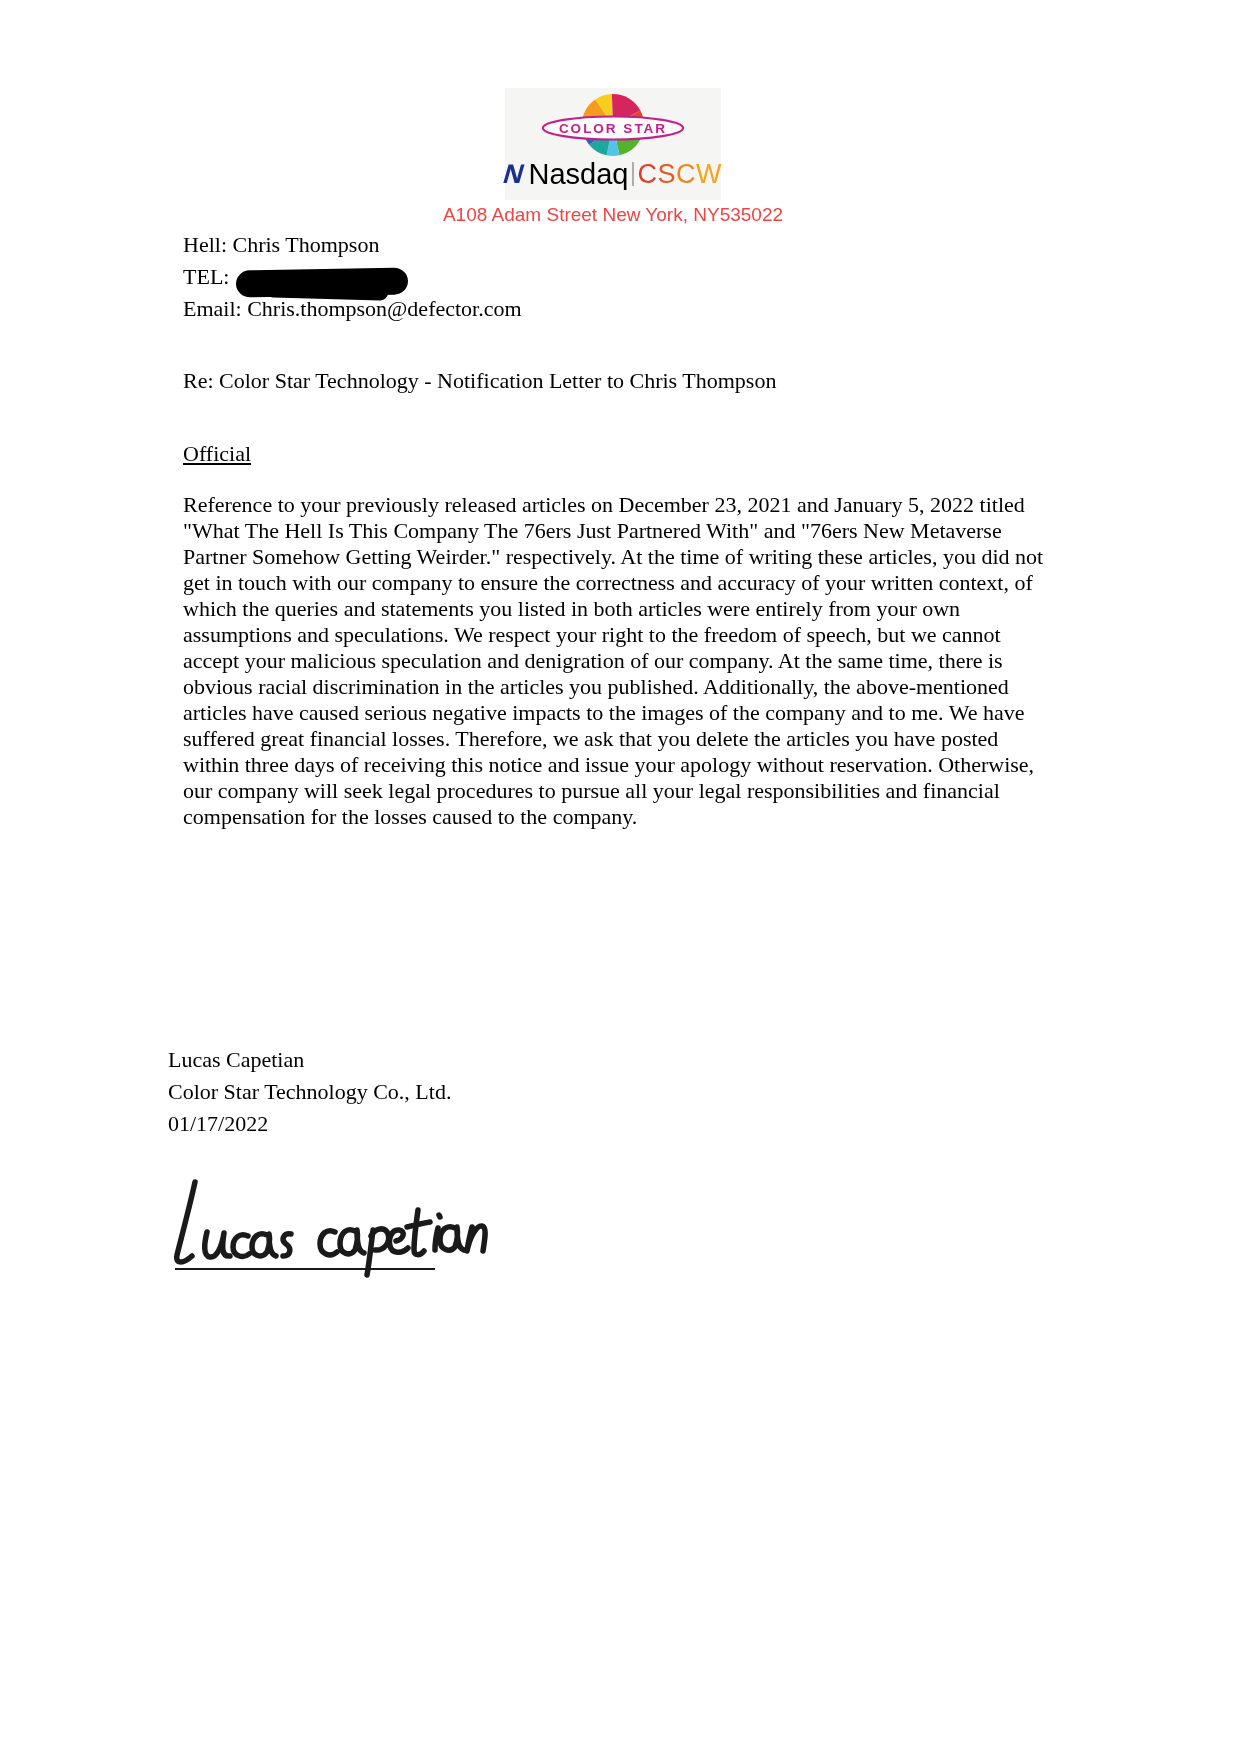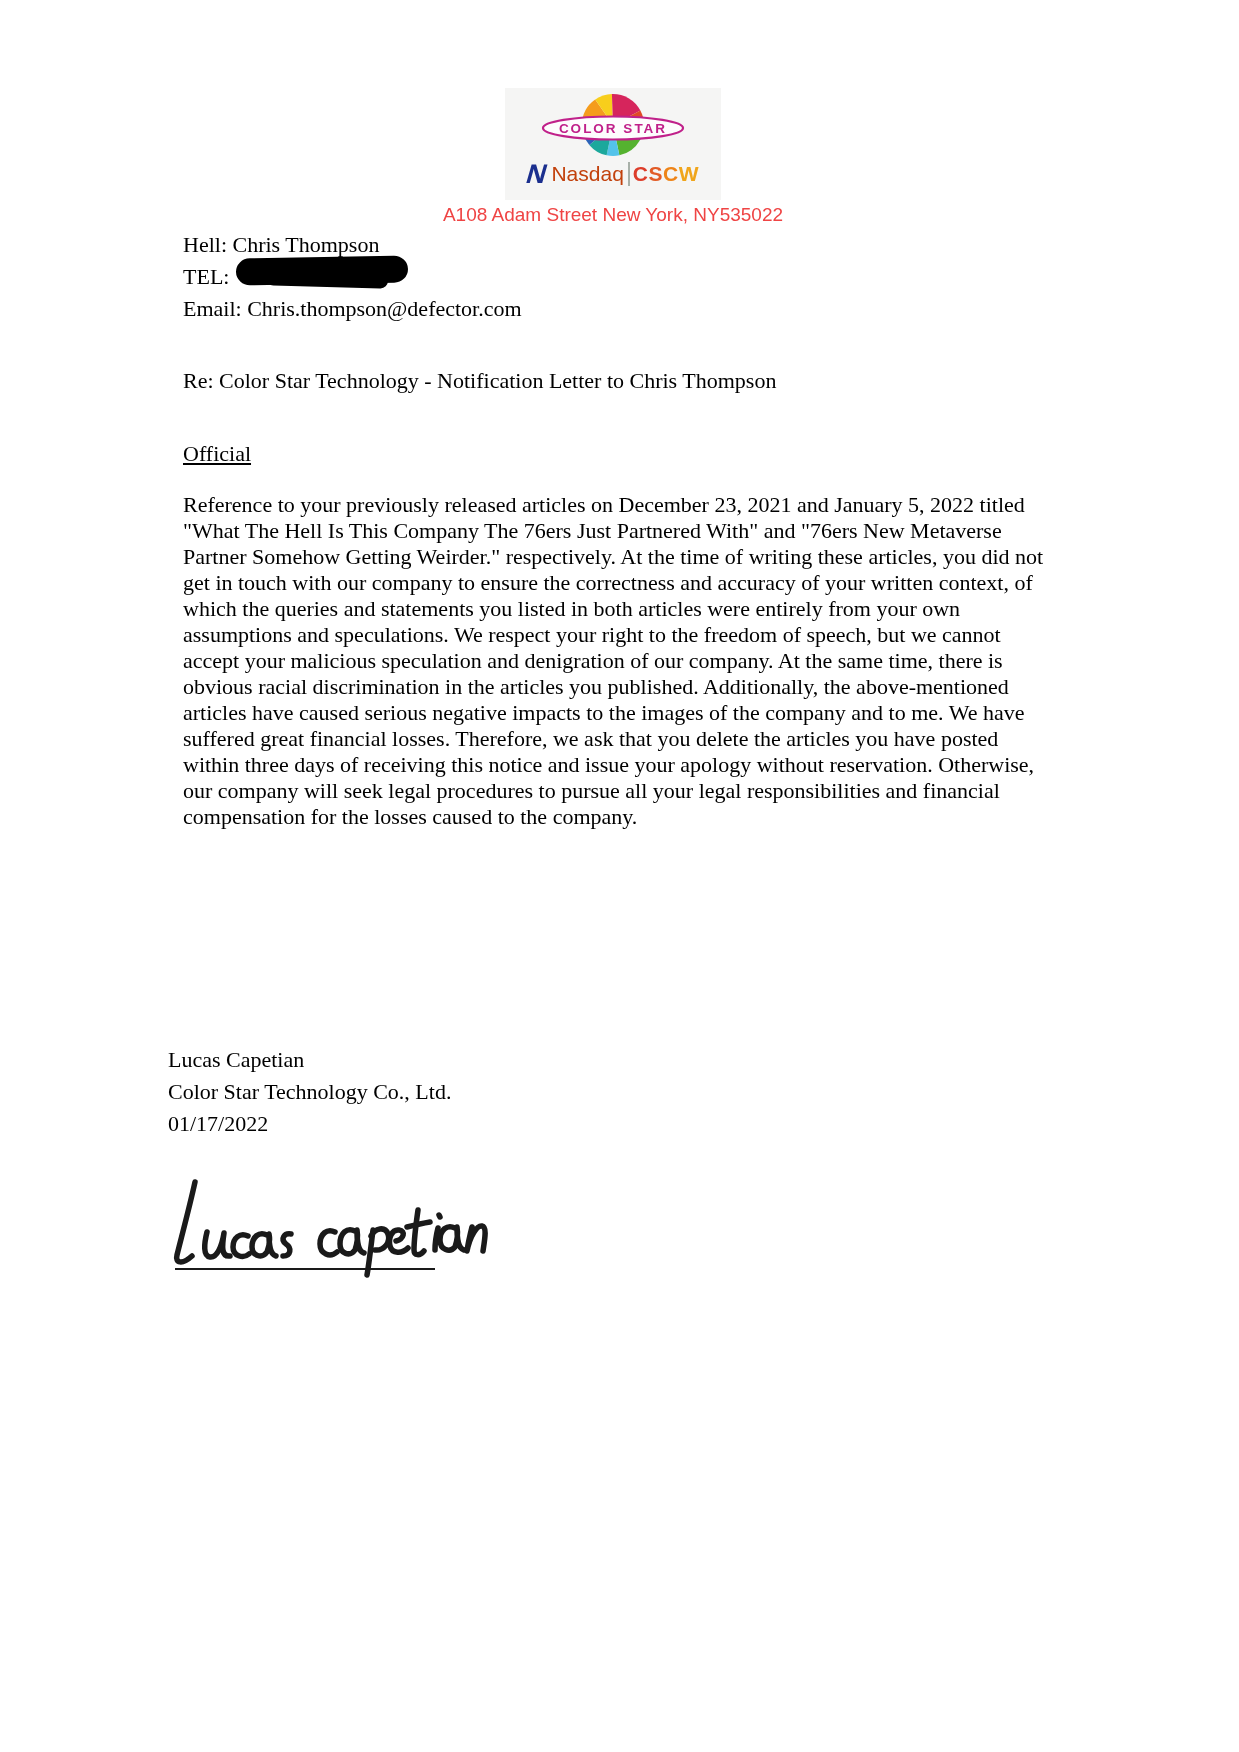--- a/index.html
+++ b/index.html
@@ -28,36 +28,36 @@
     font-family:"Liberation Sans", sans-serif;
   }
   .nasdaq-n{
     display:inline-block;
     font-weight:bold;font-size:27px;line-height:27px;
     color:#1b2f8e;
     transform:skewX(-16deg);
     margin-right:5px;
   }
   .nasdaq-word{
-    font-size:21px;color:#c2410c;letter-spacing:0;
+    font-size:29px;color:#000000;letter-spacing:0;
   }
   .nasdaq-divider{
     width:2px;height:24px;background:#a8b0a8;margin:0 3px 0 4px;
   }
   .ticker{
-    font-size:21px;font-weight:bold;letter-spacing:0.5px;
+    font-size:27px;font-weight:normal;letter-spacing:0.5px;
   }
   .letterhead-address{
     margin-top:4px;
     font-family:"Liberation Sans", sans-serif;
     font-size:19px;color:#ef4444;
   }
   
   .recipient{position:absolute;top:229px;left:183px;font-size:22px;line-height:32px;}
-  .tel-line{display:flex;align-items:flex-end;height:32px;}
+  .tel-line{display:flex;align-items:flex-start;height:32px;}
   .tel-redaction{margin-left:3px;margin-top:6px;}
   .subject{position:absolute;top:365px;left:183px;font-size:22px;line-height:32px;}
   .classification{
     position:absolute;top:438px;left:183px;
     font-size:22px;line-height:32px;text-decoration:underline;
   }
   .body-text{
     position:absolute;top:492px;left:183px;width:862px;
     font-size:22px;line-height:26px;text-align:left;
   }

